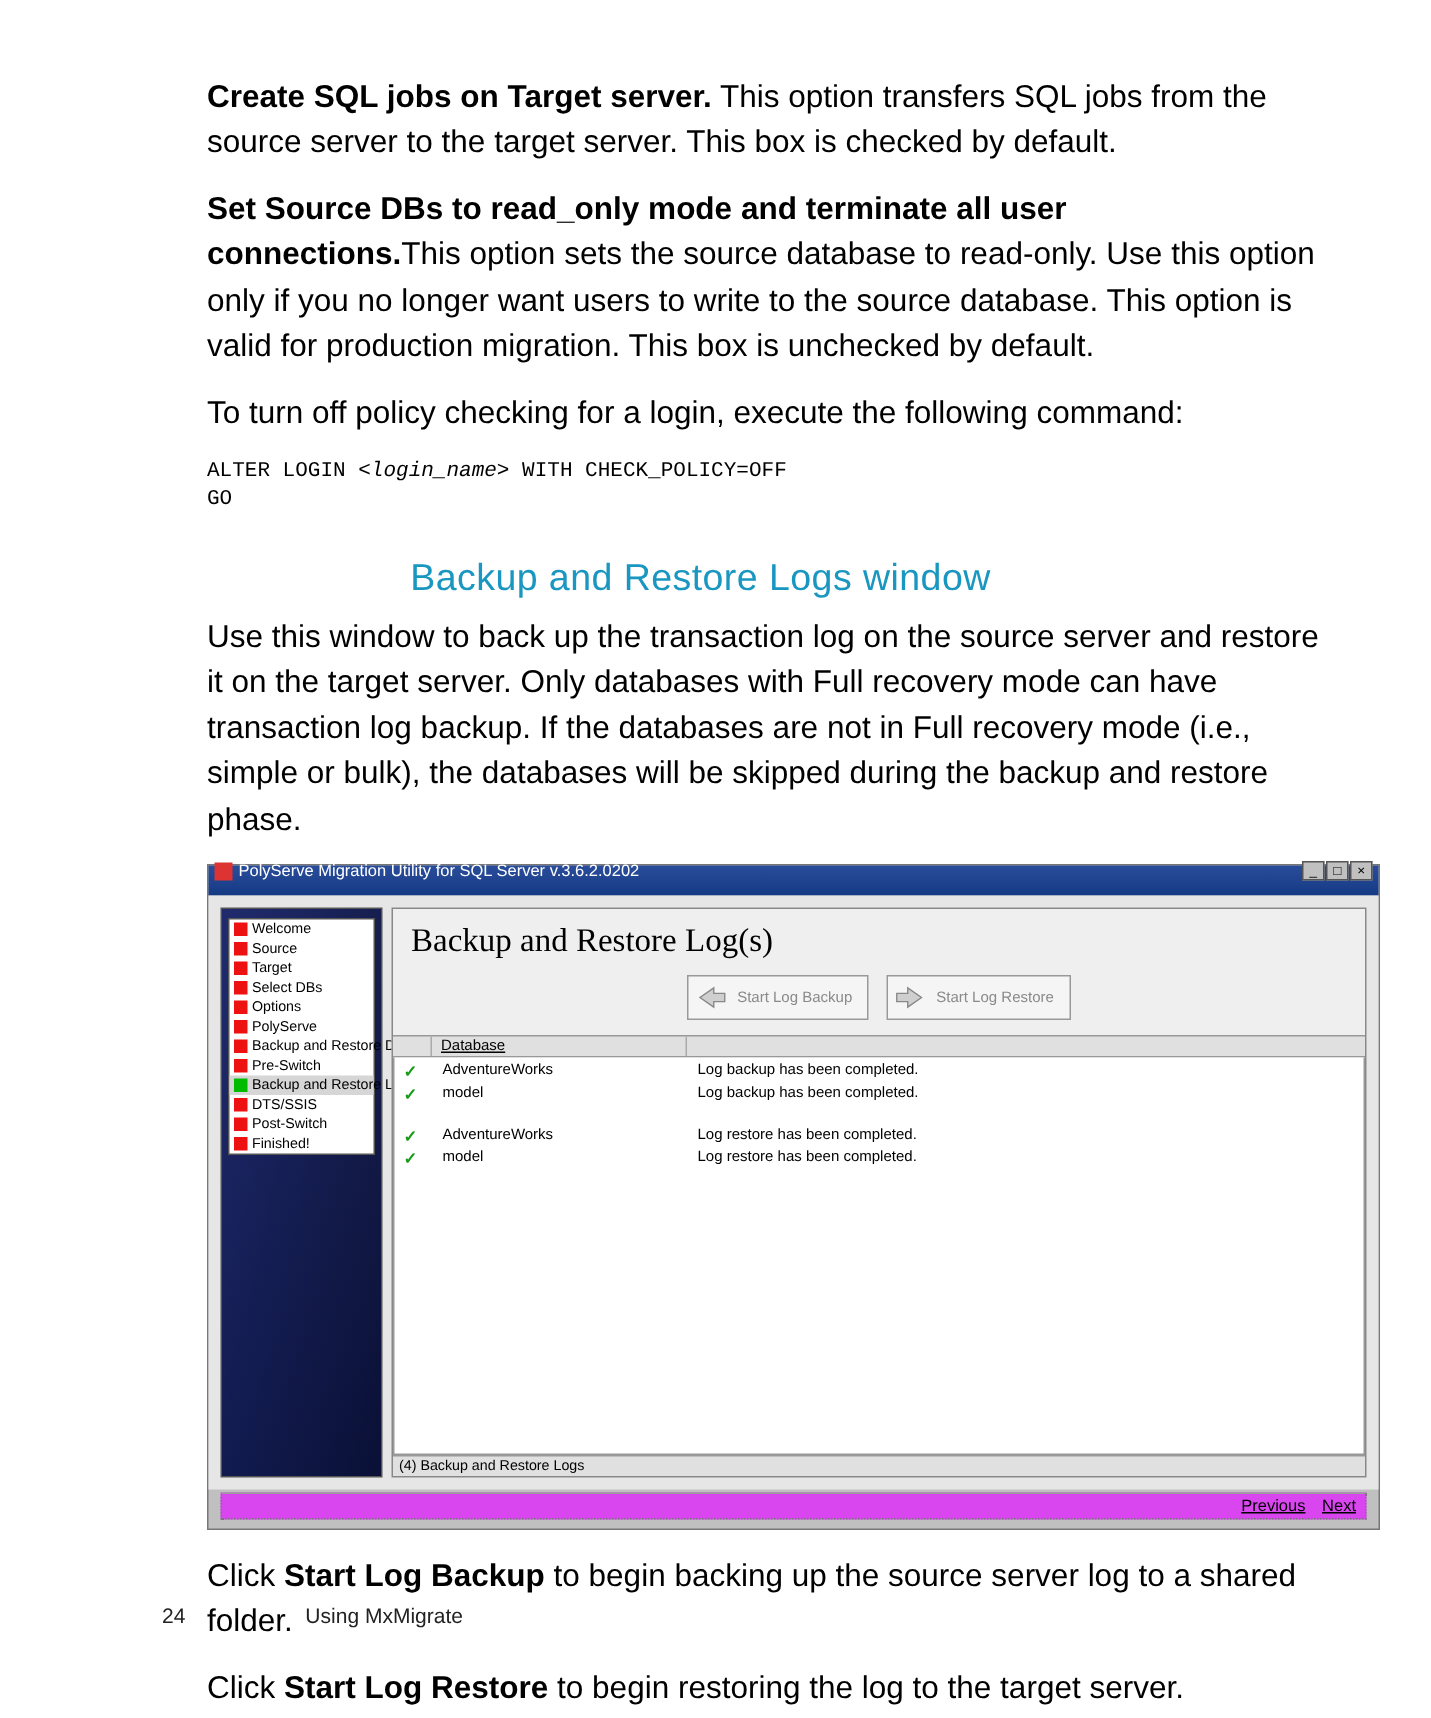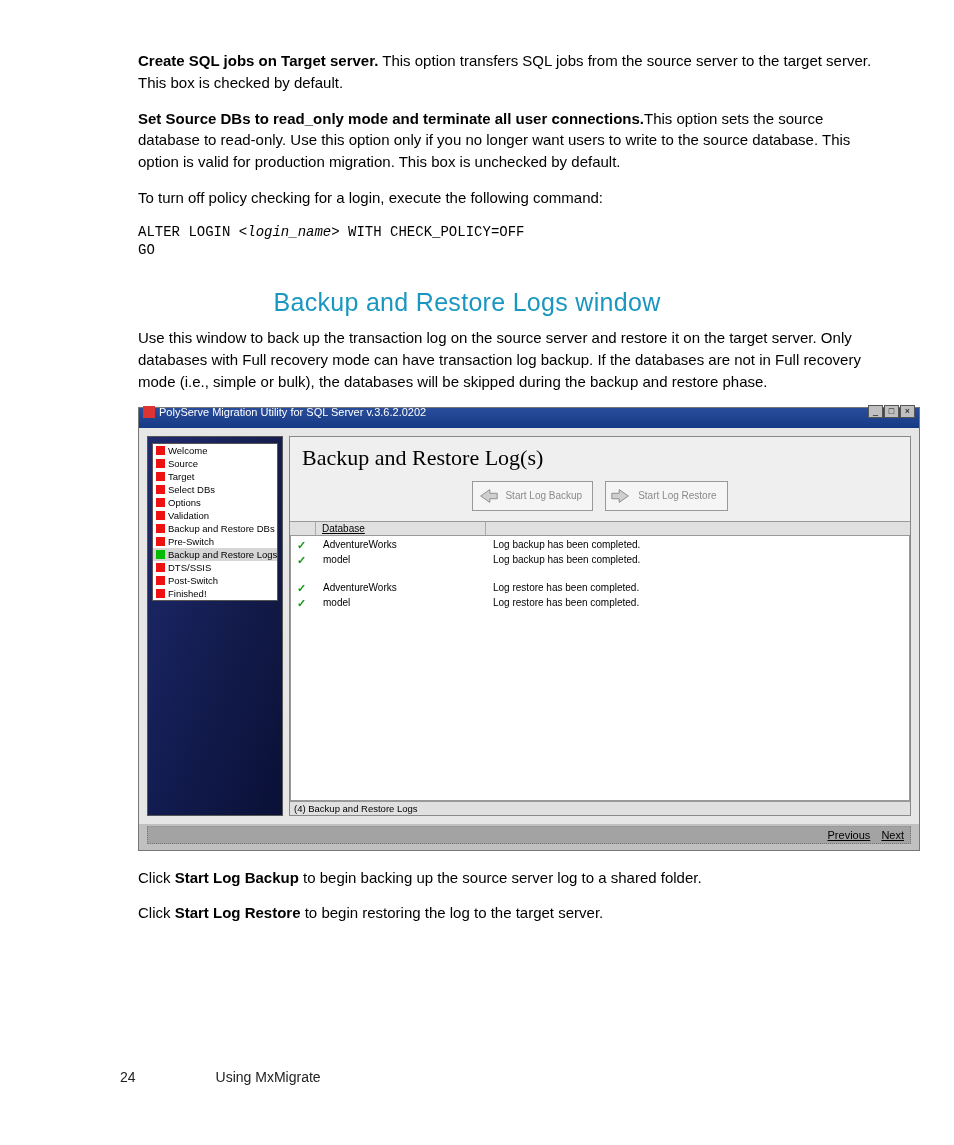--- a/index.html
+++ b/index.html
@@ -8,21 +8,21 @@
     background: #fff;
     width: 954px;
     height: 1145px;
     position: relative;
     color: #000;
   }
   .page {
     padding: 50px 60px 0 120px;
   }
   .para {
-    font-size: 15px;
+    font-size: 21px;
     line-height: 1.45;
     margin: 0 10px 14px 18px;
   }
   .para b { font-weight: 700; }
   .codeblock {
     font-family: "Courier New", monospace;
     font-size: 14px;
     margin: 6px 10px 28px 18px;
     white-space: pre;
     line-height: 1.35;
@@ -73,21 +73,21 @@
     line-height: 11px;
     color:#000;
   }
   .clientarea {
     display: flex;
     background: #e6e6e6;
     padding: 8px;
     gap: 6px;
   }
   .sidebarcol {
-    width: 136px;
+    width: 108px;
     background: linear-gradient(135deg,#1a2a7c,#0d1850 60%,#1a2a7c);
     background-image:
       linear-gradient(135deg, rgba(255,255,255,0.05) 0, rgba(0,0,0,0.3) 100%),
       linear-gradient(90deg,#142066,#0e174d);
     border: 1px solid #555;
     padding: 6px 0;
     min-height: 380px;
     position: relative;
   }
   .navbox {
@@ -172,32 +172,32 @@
   .statusbar {
     background:#e0e0e0;
     border-top:1px solid #999;
     font-size:9.5px;
     padding:1px 4px;
   }
   .bottombar {
     text-align:right;
     padding:2px 6px 2px 0;
     font-size:11px;
-    background:#a3a3a3;
+    background:#d946ef;
     border:1px dotted #777;
     border-top:1px solid #999;
     margin: 2px 8px 6px;
   }
   .bottombar span { text-decoration: underline; text-decoration-color:#000; text-underline-offset:1px;}
   .bottombar .u { text-decoration:none; }
   .bottombar .l { margin-right:8px; }
   .footer {
     position:absolute;
     bottom:60px;
-    left:120px;
+    left:108px;
     font-size:14px;
     display:flex;
     gap:80px;
     align-items:baseline;
     color:#222;
   }
 </style>
 </head>
 <body>
 
@@ -248,21 +248,21 @@
           <div class="navitem">
               <span class="sq"></span>
               <span>Select DBs</span>
             </div>
           <div class="navitem">
               <span class="sq"></span>
               <span>Options</span>
             </div>
           <div class="navitem">
               <span class="sq"></span>
-              <span>Validation</span>
+              <span>PolyServe</span>
             </div>
           <div class="navitem">
               <span class="sq"></span>
               <span>Backup and Restore DBs</span>
             </div>
           <div class="navitem">
               <span class="sq"></span>
               <span>Pre-Switch</span>
             </div>
           <div class="navitem sel">

